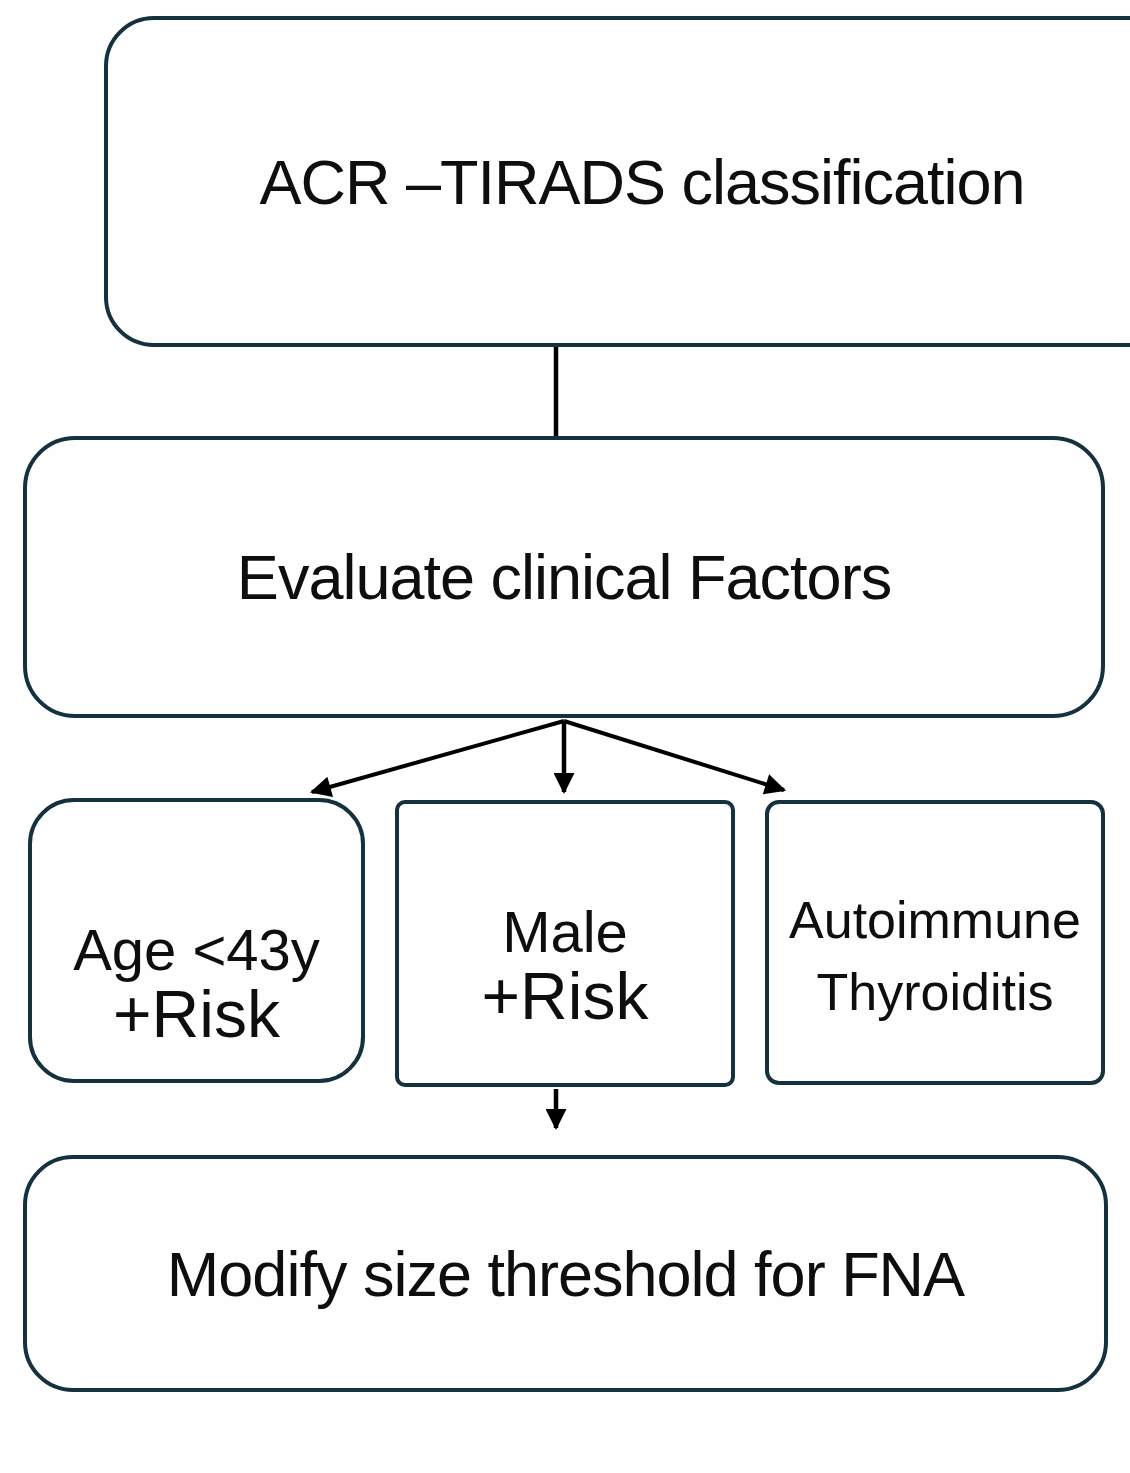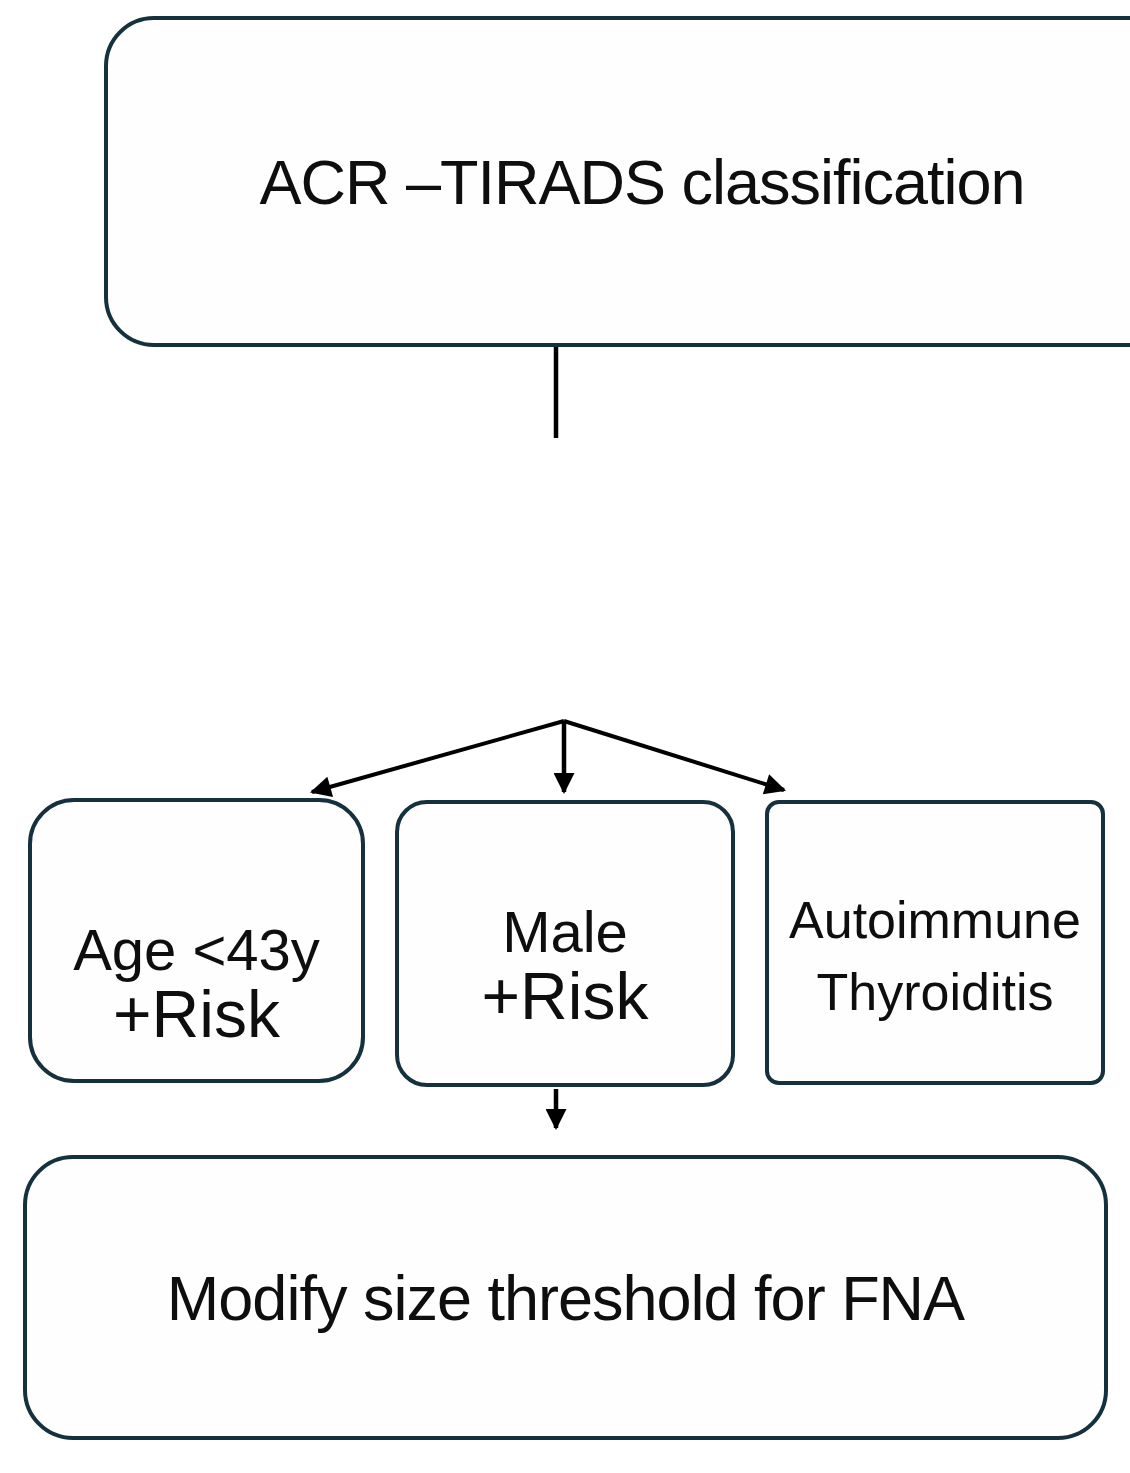--- a/index.html
+++ b/index.html
@@ -44,30 +44,30 @@
     font-size: 63px;
     letter-spacing: -1px;
   }
   #node-age {
     left: 28px; top: 798px; width: 337px; height: 285px;
     border-radius: 46px;
     padding-top: 80px;
   }
   #node-male {
     left: 395px; top: 800px; width: 340px; height: 287px;
-    border-radius: 32px;
+    border-radius: 10px;
     padding-top: 38px;
   }
   #node-autoimmune {
     left: 765px; top: 800px; width: 340px; height: 285px;
     border-radius: 14px;
     padding-top: 26px;
   }
   #node-modify {
-    left: 23px; top: 1155px; width: 1085px; height: 285px;
+    left: 23px; top: 1155px; width: 1085px; height: 237px;
     border-radius: 50px;
     font-size: 63px;
     letter-spacing: -1px;
   }
   .line-main  { font-size: 58px; line-height: 66px; }
   .line-sub   { font-size: 66px; line-height: 62px; }
   .line-triple{ font-size: 52px; line-height: 72px; }
 
   #connectors {
     position: absolute;
@@ -97,20 +97,23 @@
 
     <line x1="564" y1="721" x2="784" y2="790" stroke-width="4" marker-end="url(#arrowhead)"></line>
 
     <line x1="556" y1="1089" x2="556" y2="1128" stroke-width="4.5" marker-end="url(#arrowhead)"></line>
   </svg>
 
   <div class="node" id="node-tirads">
     <span class="line">ACR –TIRADS classification</span>
   </div>
 
+  <div class="node" id="node-evaluate">
+    <span class="line">Evaluate clinical Factors</span>
+  </div>
 
   <div class="node" id="node-age">
     <span class="line line-main">Age &lt;43y</span>
     <span class="line line-sub">+Risk</span>
   </div>
 
   <div class="node" id="node-male">
     <span class="line line-main">Male</span>
     <span class="line line-sub">+Risk</span>
   </div>

